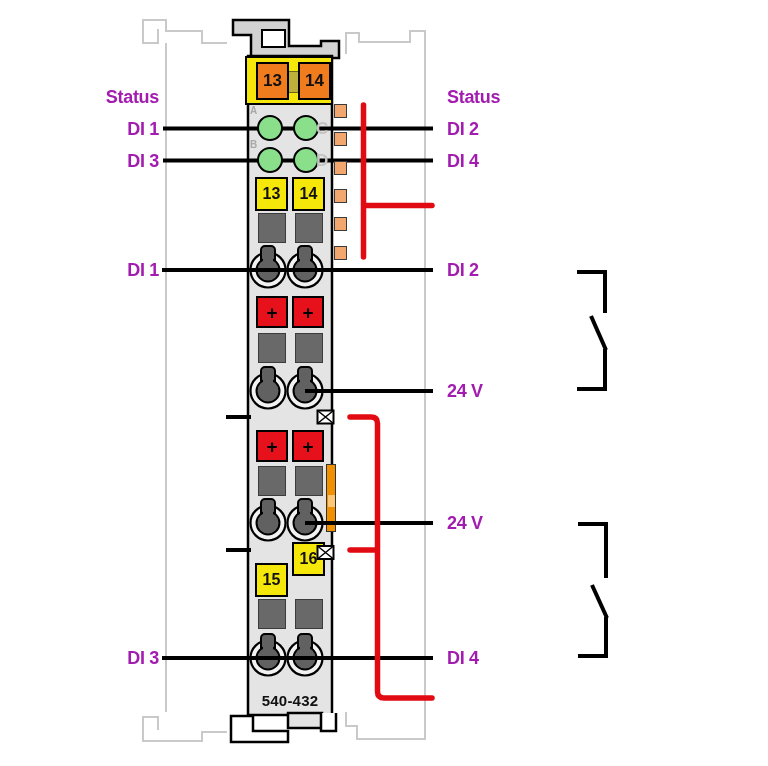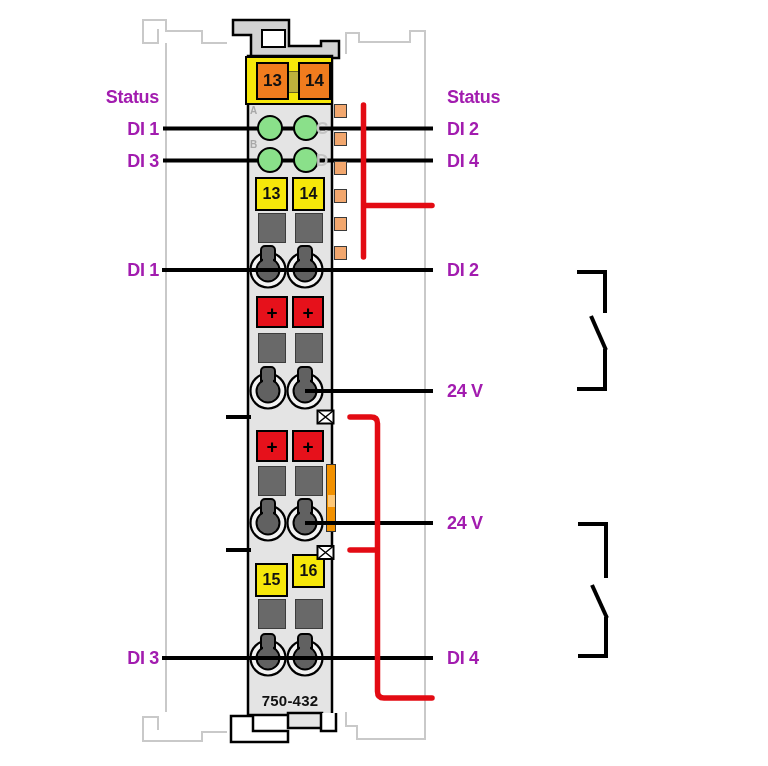--- a/index.html
+++ b/index.html
@@ -103,35 +103,35 @@
   <div class="abs rplus" style="left:256px;top:430px;width:32px;height:32px;">
     <span>+</span>
   </div>
   <div class="abs rplus" style="left:292px;top:430px;width:32px;height:32px;">
     <span>+</span>
   </div>
 
   <div class="abs ybox" style="left:255px;top:563px;width:33px;height:34px;">
     <span>15</span>
   </div>
-  <div class="abs ybox" style="left:292px;top:554px;width:33px;height:34px;">
+  <div class="abs ybox" style="left:292px;top:542px;width:33px;height:34px;">
     <span>16</span>
   </div>
 
   <div class="abs tab" style="left:334px;top:104px;width:13px;height:14px;"></div>
   <div class="abs tab" style="left:334px;top:132px;width:13px;height:14px;"></div>
   <div class="abs tab" style="left:334px;top:161px;width:13px;height:14px;"></div>
   <div class="abs tab" style="left:334px;top:189px;width:13px;height:14px;"></div>
   <div class="abs tab" style="left:334px;top:217px;width:13px;height:14px;"></div>
   <div class="abs tab" style="left:334px;top:246px;width:13px;height:14px;"></div>
 
   <div class="abs latch" style="left:326px;top:464px;width:10px;height:68px;"></div>
   <div class="abs latchband" style="left:327.5px;top:495px;width:7px;height:12px;"></div>
 
-  <div class="model" style="left:248px;top:692px;width:84px;">750-432</div>
+  <div class="model" style="left:248px;top:692px;width:84px;">540-432</div>
 
   <div class="lbl left" style="left:59px;top:86px;">Status</div>
   <div class="lbl left" style="left:59px;top:118px;">DI 1</div>
   <div class="lbl left" style="left:59px;top:150px;">DI 3</div>
   <div class="lbl left" style="left:59px;top:259px;">DI 1</div>
   <div class="lbl left" style="left:59px;top:647px;">DI 3</div>
 
   <div class="lbl" style="left:447px;top:86px;">Status</div>
   <div class="lbl" style="left:447px;top:118px;">DI 2</div>
   <div class="lbl" style="left:447px;top:150px;">DI 4</div>

